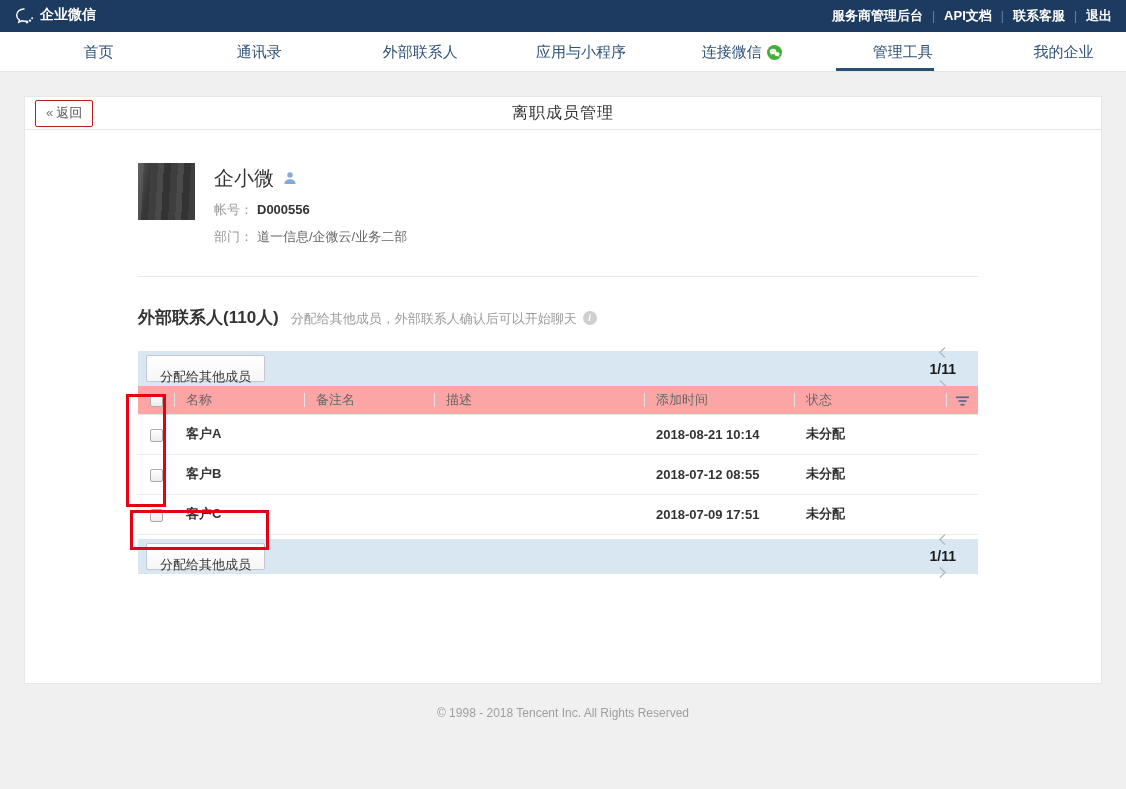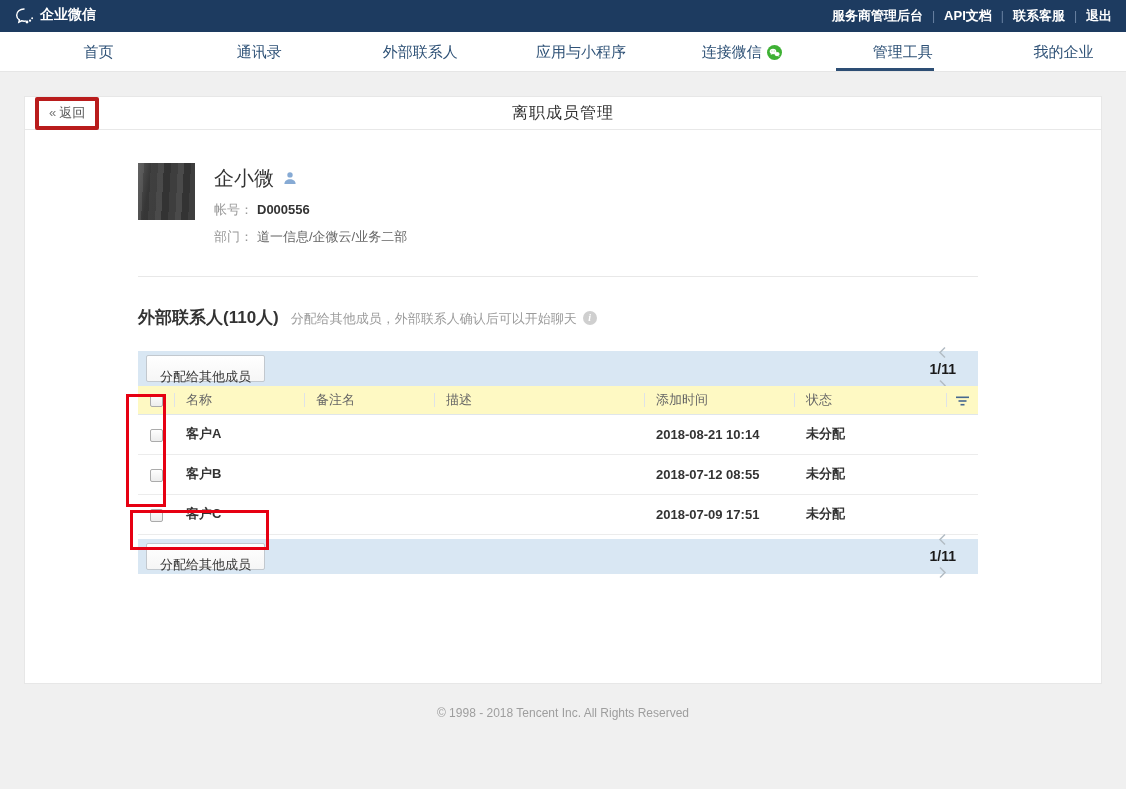--- a/index.html
+++ b/index.html
@@ -38,21 +38,21 @@
   
   .card {
     width:1078px; margin:24px auto 0; background:#fff;
     border:1px solid #e7e7e7; height:588px; position:relative;
   }
   .card-header {
     height:33px; border-bottom:1px solid #e8e8e8; position:relative;
     display:flex; align-items:center;
   }
   .back-btn {
-    margin-left:10px; background:#fff; border:4px solid #b91c1c; border-radius:2px;
+    margin-left:10px; background:#fff; border:1px solid #b91c1c; border-radius:2px;
     font-size:13px; color:#555; padding:3px 10px 4px; cursor:pointer; z-index:2;
     font-family:inherit;
   }
   .back-btn .bg { margin-right:3px; color:#777; }
   .page-title {
     position:absolute; left:0; right:0; text-align:center; font-size:16px;
     font-weight:normal; color:#333; letter-spacing:1px;
   }
 
   
@@ -97,21 +97,21 @@
     background:linear-gradient(#ffffff,#f6f6f6); border:1px solid #c2c8ce; border-radius:2px;
     height:27px; padding:12px 13px; font-size:13px; color:#333; cursor:pointer;
     font-family:inherit;
   }
   .pager { display:flex; align-items:center;flex-direction:column; }
   .pager .pg-btn { display:inline-flex; padding:2px; cursor:pointer; }
   .pager .count { font-size:14px; font-weight:bold; color:#1a1a1a; margin:0 10px; }
 
   table { width:840px; border-collapse:collapse; table-layout:fixed; }
   thead th {
-    height:28px; background:#fef9c3; border-bottom:1px solid #e0e6ea;
+    height:28px; background:#fca5a5; border-bottom:1px solid #e0e6ea;
     font-size:13px; font-weight:normal; color:#666; text-align:left;
     padding-left:12px; position:relative;
   }
   thead th.cbx, tbody td.cbx { padding-left:0; text-align:center; }
   thead th + th::before {
     content:""; position:absolute; left:0; top:7px; height:14px; width:1px; background:#dfe3e7;
   }
   thead th.fcol { padding-left:0; text-align:center; }
   tbody td {
     height:40px; border-bottom:1px solid #ececec; font-size:13px;

